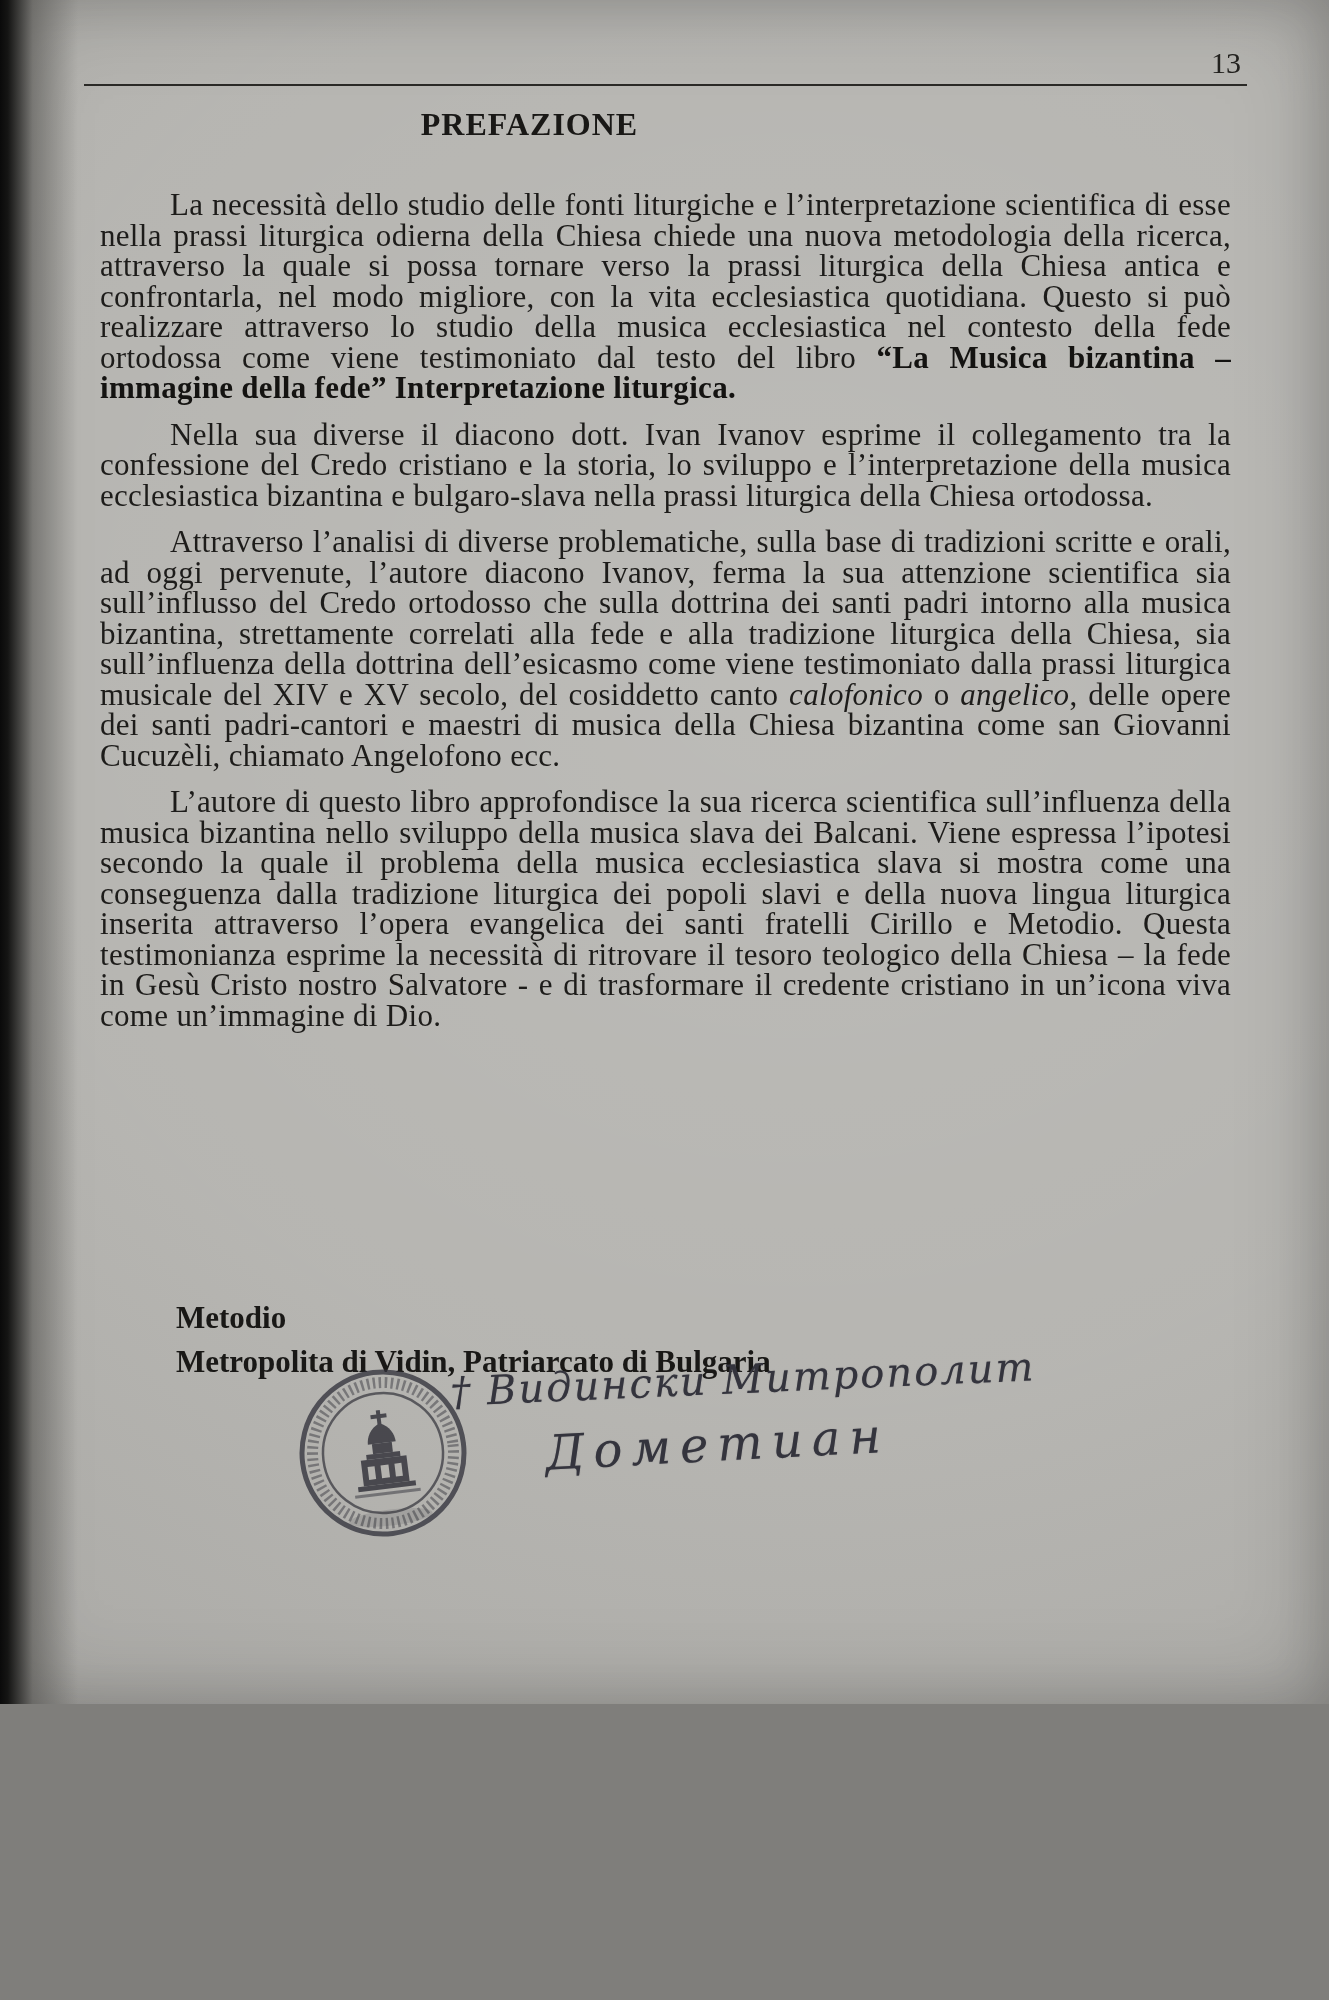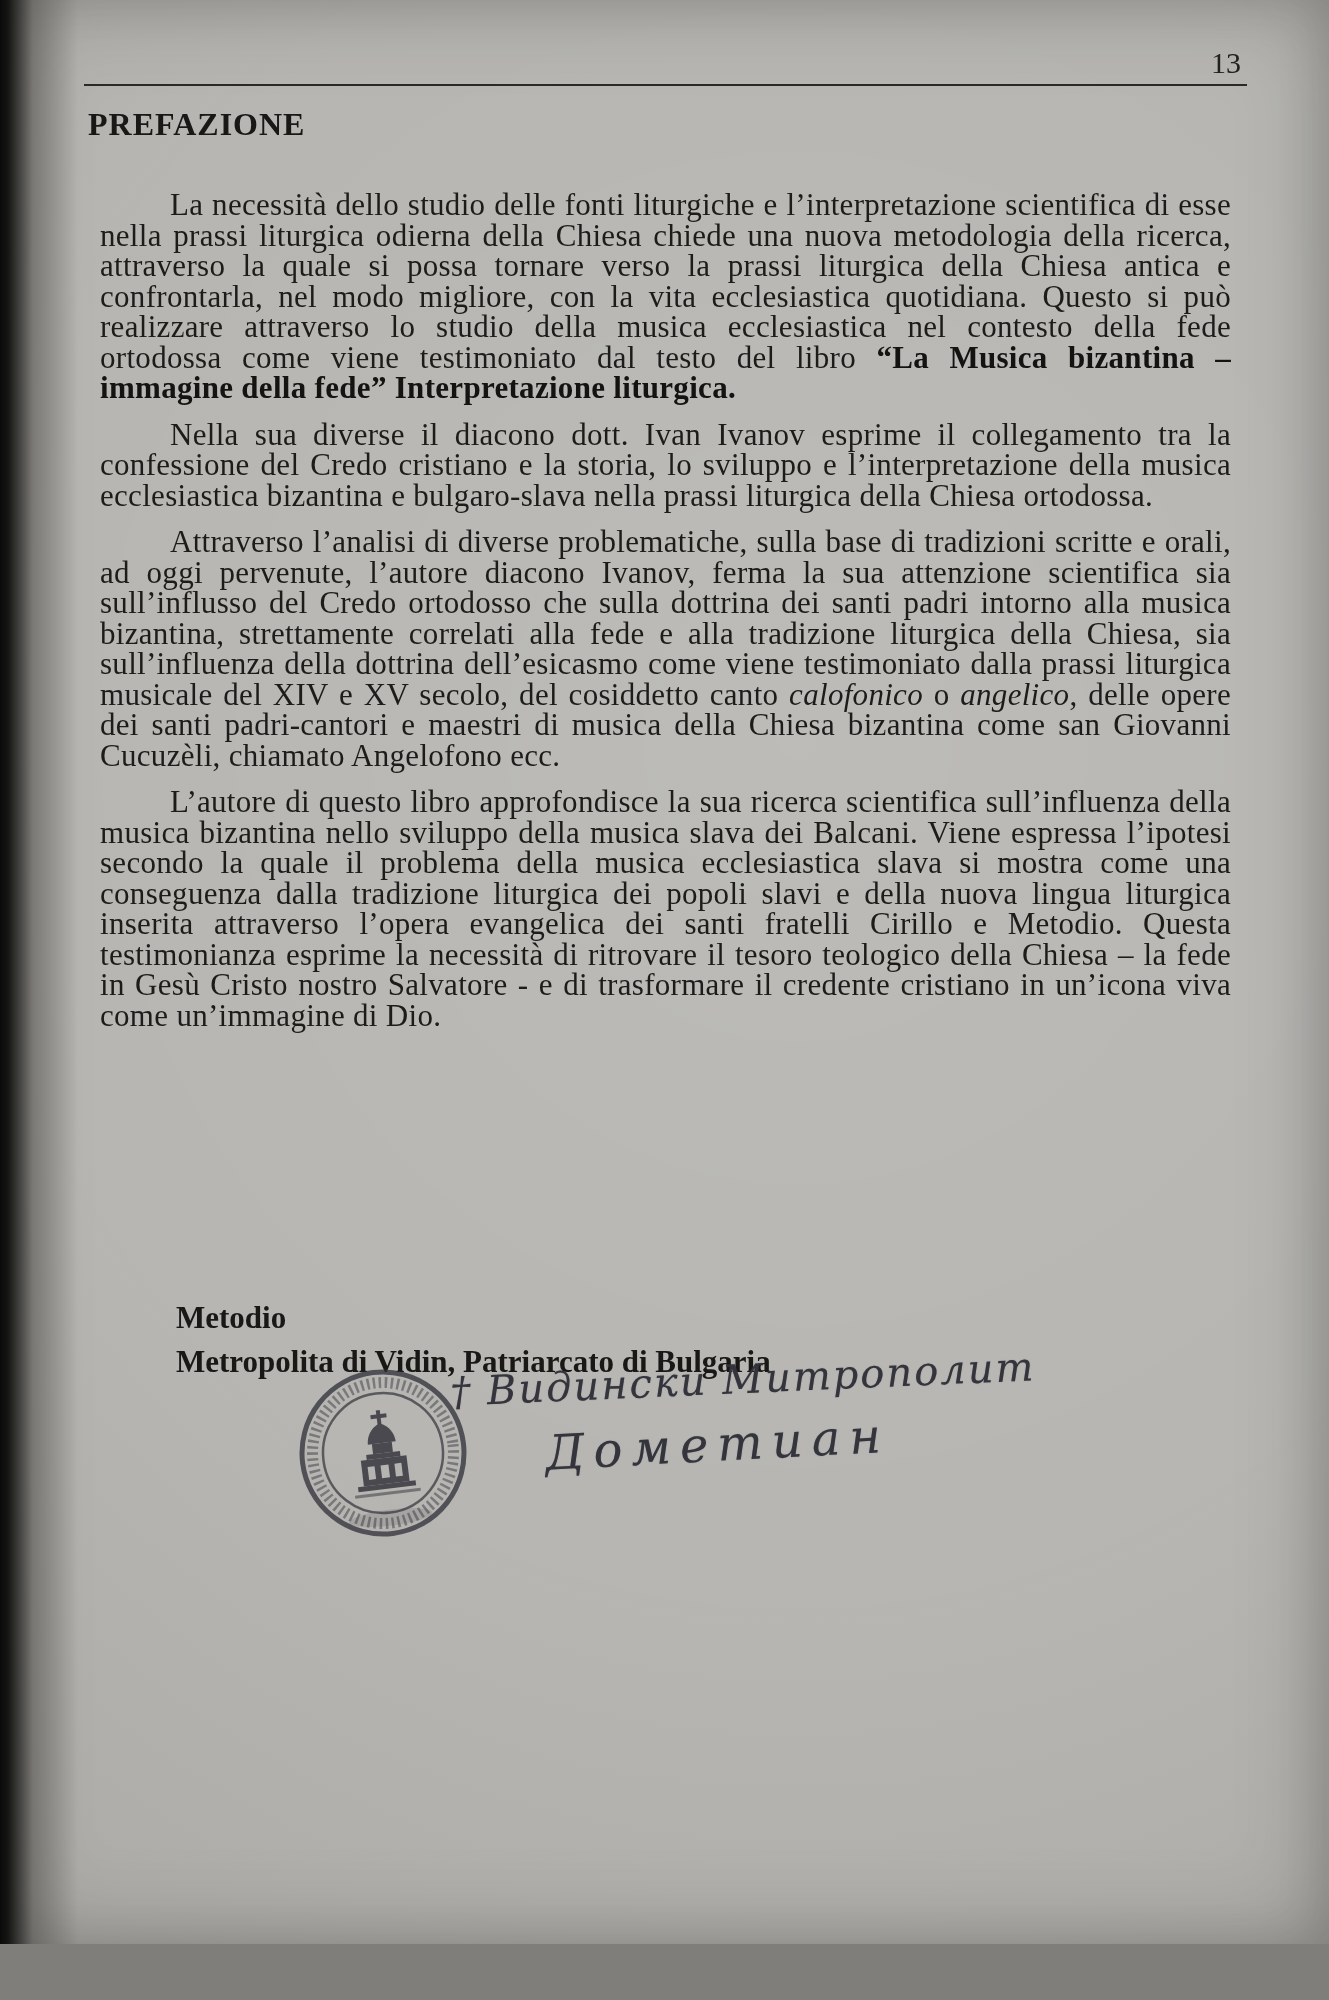--- a/index.html
+++ b/index.html
@@ -1,21 +1,21 @@
 <!DOCTYPE html>
 <html><head>
 <meta charset="utf-8">
 <style>
   * { margin:0; padding:0; box-sizing:border-box; }
   html,body { width:1329px; background:#7f7e7b; }
   body { font-family:"Liberation Serif", serif; }
 
   .scan {
     position:relative;
-    width:1329px; height:1944px;
+    width:1329px; height:1704px;
     background-color:#b5b4b0;
     background-image:
       radial-gradient(ellipse 140% 100% at 60% 38%,
         rgba(255,255,255,0.10) 0%, rgba(255,255,255,0.02) 45%, rgba(0,0,0,0.10) 100%);
     overflow:hidden;
     color:#1d1c1a;
     text-decoration:underline;
   }
   .scan::after {
     content:""; position:absolute; inset:0; pointer-events:none;
@@ -29,23 +29,23 @@
 
   .page-number {
     position:absolute; top:46px; right:88px;
     font-size:30px; color:#23221f;
   }
   .rule {
     position:absolute; top:84px; left:84px; width:1163px;
     border:none; border-top:2px solid #2b2a27; height:0;
   }
   .title {
-    position:absolute; top:106px; left:88px; width:1163px;
+    position:absolute; top:106px; left:72px; width:1163px;
     padding-right:248px;
-    font-size:32px; font-weight:bold; letter-spacing:1px;
+    text-align:center; font-size:32px; font-weight:bold; letter-spacing:1px;
     color:#191816;
   }
 
   .body-text {
     position:absolute; top:174px; left:84px; width:1163px;
     font-size:31px; line-height:30.5px; letter-spacing:0.3px;
     text-align:justify; color:#1d1c1a;
   }
   .body-text p { text-indent:70px; margin:16px; }
   .body-text .bold { font-weight:bold; color:#141311; }

